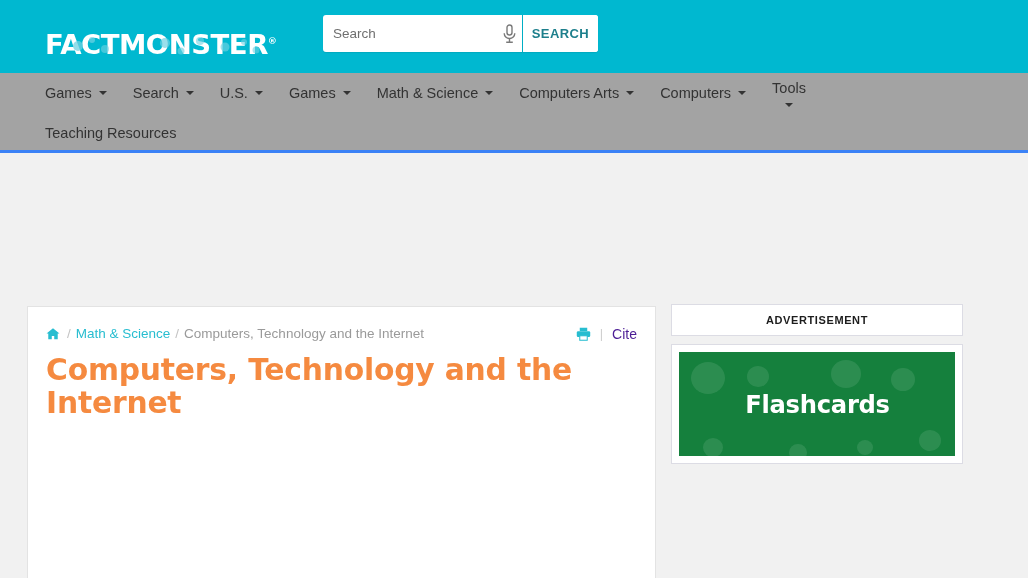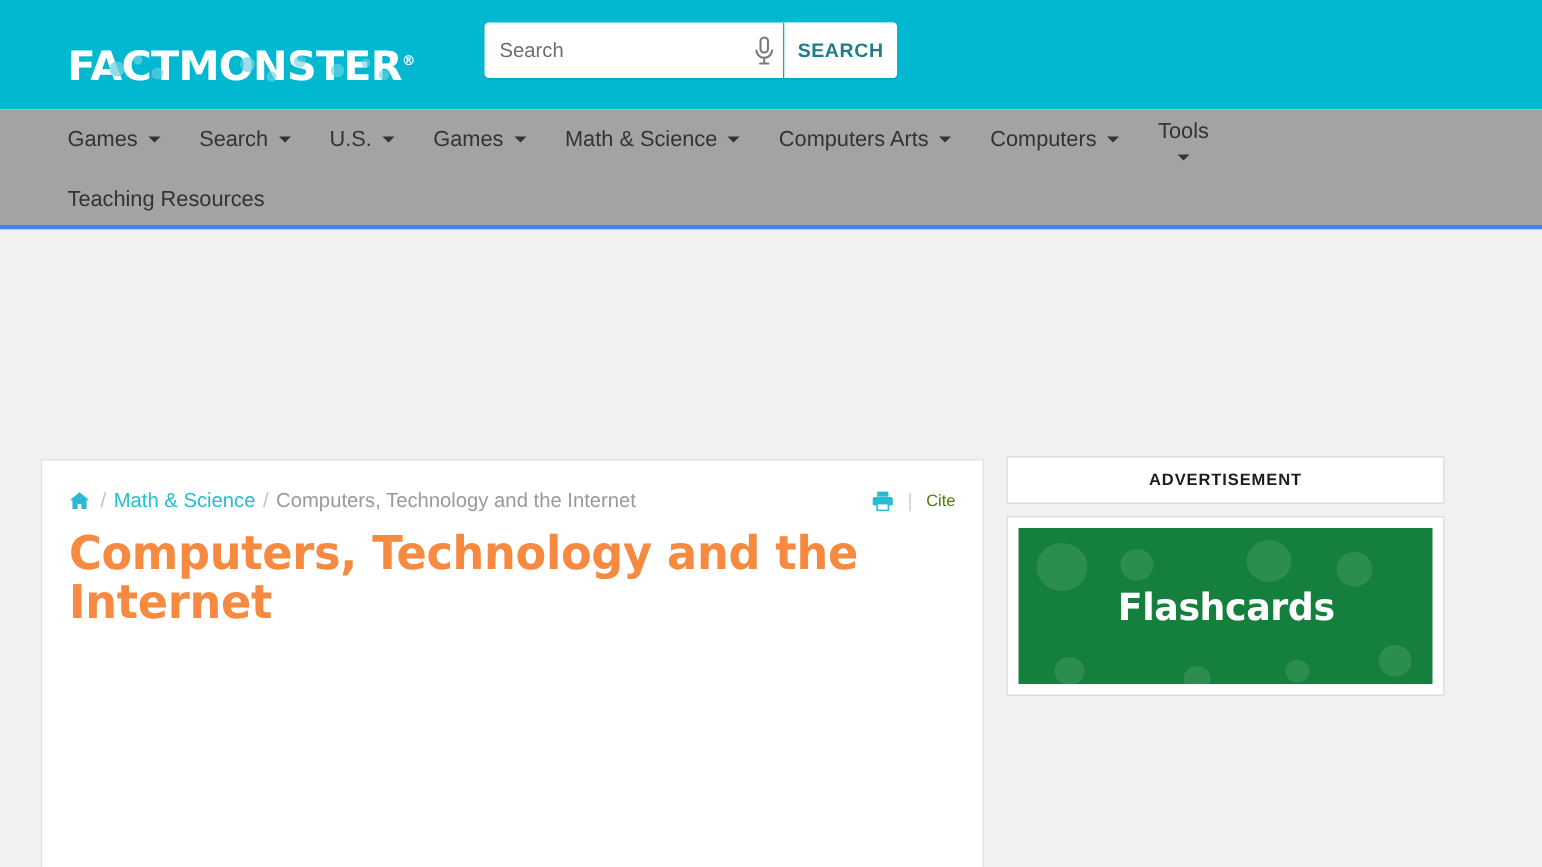--- a/index.html
+++ b/index.html
@@ -177,21 +177,21 @@
   .crumb-link { color: #27bdd0; cursor: pointer; }
   .crumb-current { color: #9a9a9a; }
   .crumb-tools {
     margin-left: auto;
     display: flex;
     align-items: center;
     gap: 9px;
   }
   .print-icon { color: #27bdd0; cursor: pointer; display:inline-flex; }
   .tool-pipe { color: #cfcfcf; font-size: 13px; }
-  .cite-link { color: #4d7c0f; font-size: 11px; cursor: pointer; }
+  .cite-link { color: #4c1d95; font-size: 14px; cursor: pointer; }
 
   .page-title {
     margin: 12px 18px 0 18px;
     font-family: "DejaVu Sans", sans-serif;
     font-weight: bold;
     font-size: 31px;
     line-height: 1.07;
     letter-spacing: -0.2px;
     color: #f58a40;
     transform: scaleX(0.96);

